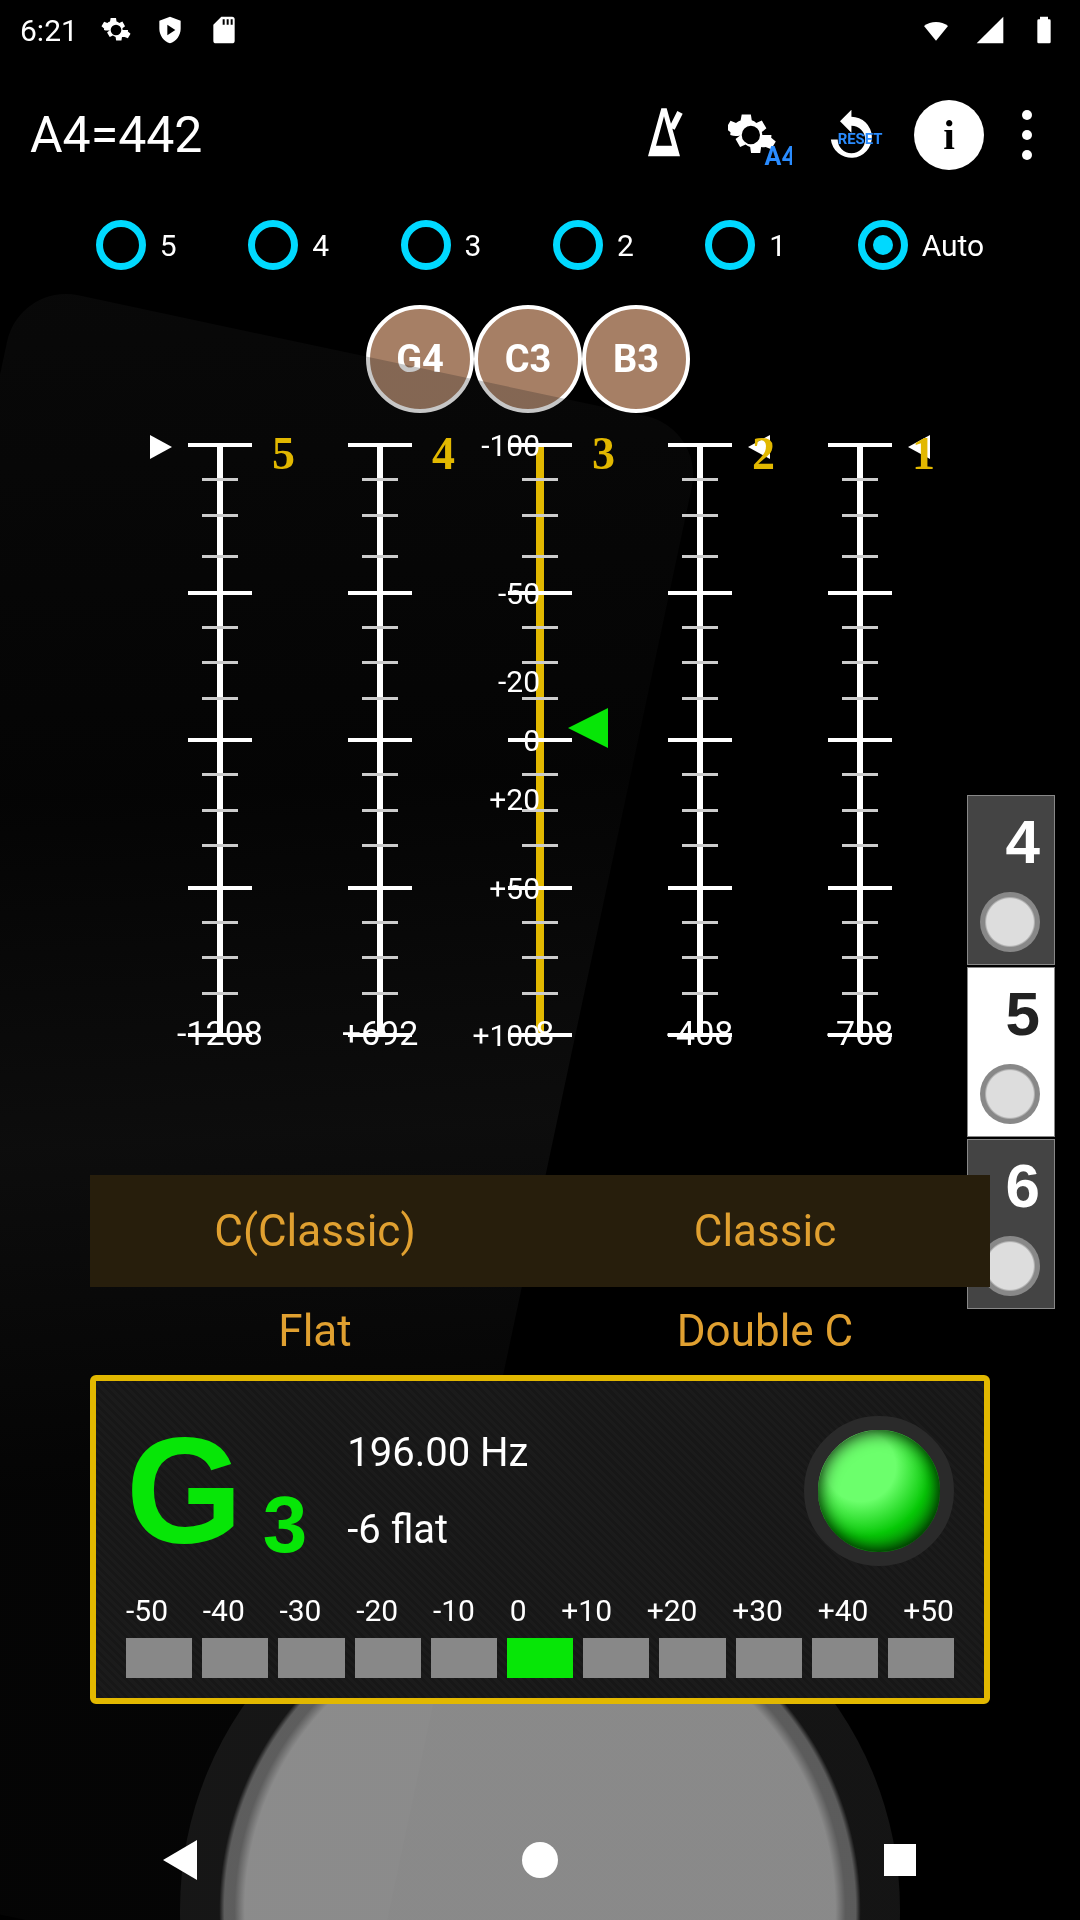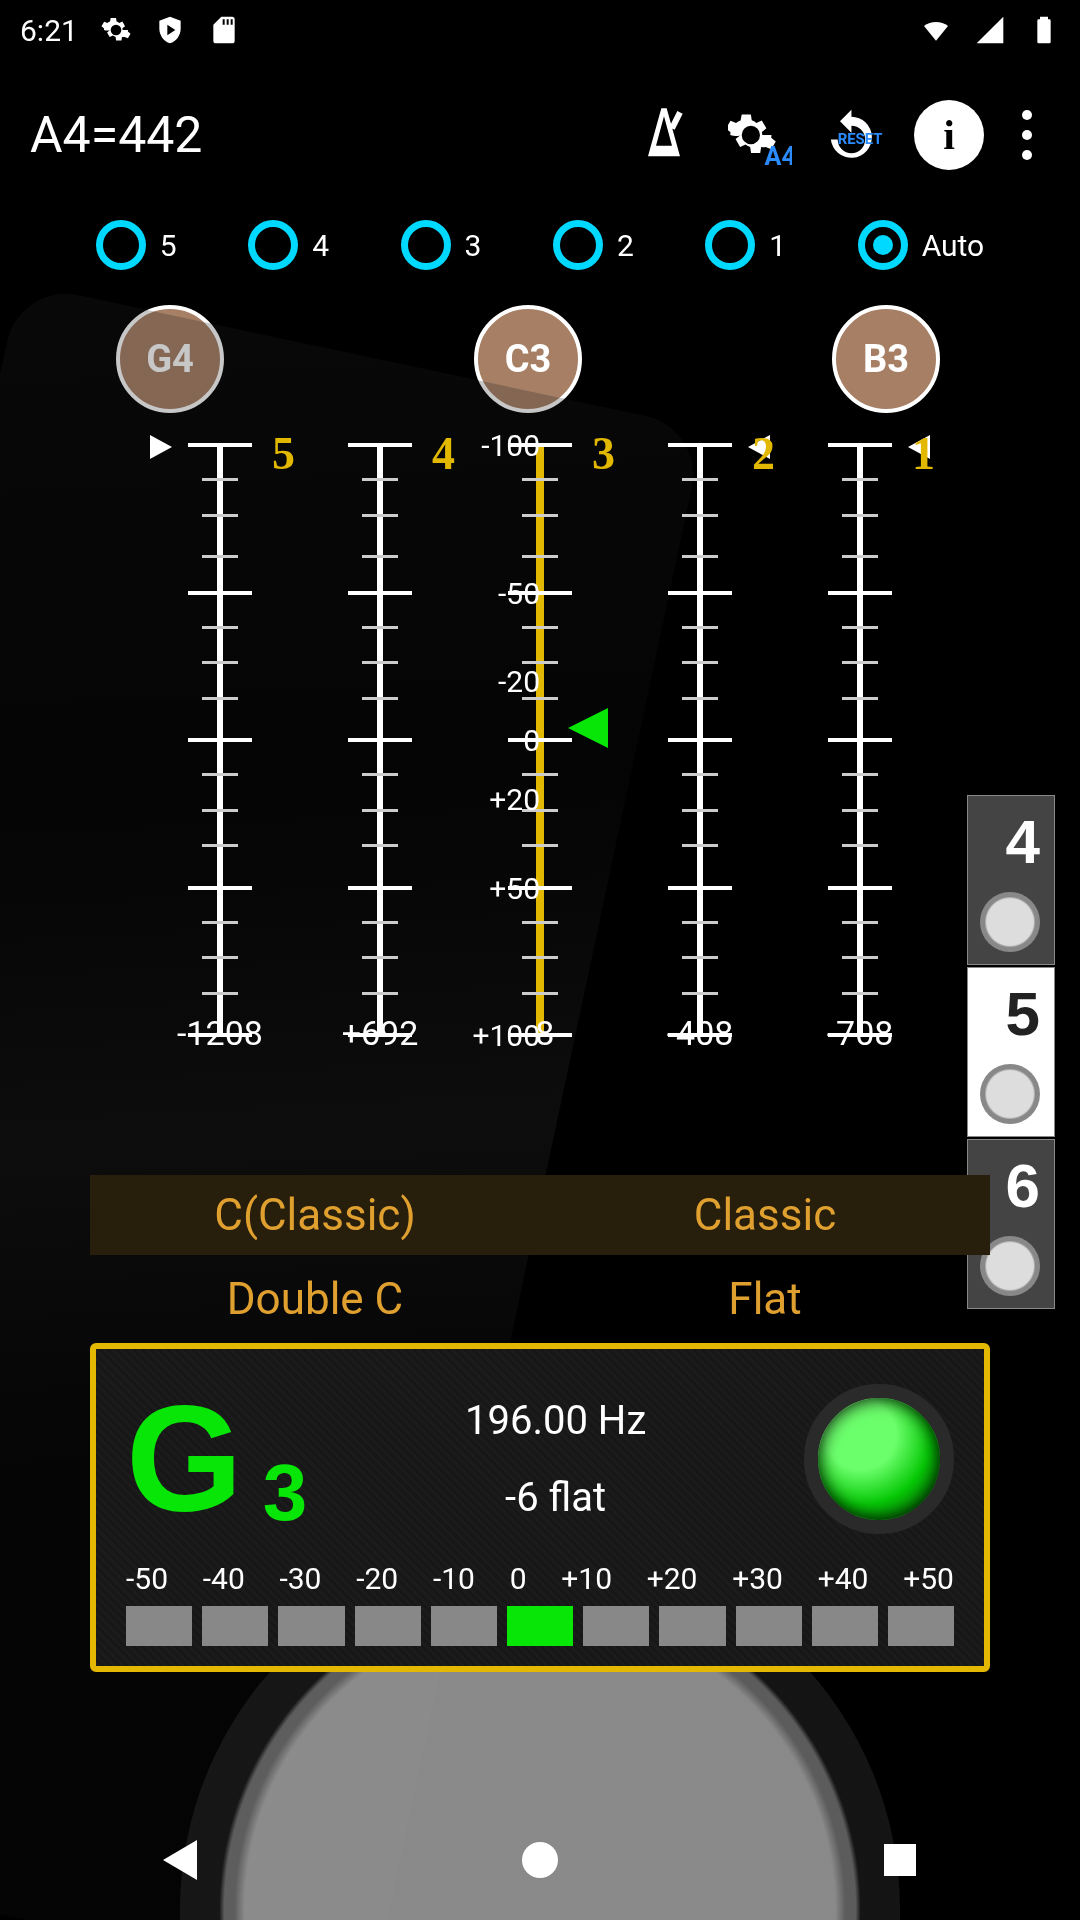--- a/index.html
+++ b/index.html
@@ -23,21 +23,21 @@
 
 
 .radios{display:flex;justify-content:space-around;padding:10px 60px 20px 60px}
 .radio{display:flex;align-items:center;gap:14px}
 .radio .circ{width:50px;height:50px;border:7px solid #00d9ff;border-radius:50%;position:relative}
 .radio.sel .circ::after{content:"";position:absolute;inset:8px;background:#00d9ff;border-radius:50%}
 .radio .lbl{font-size:30px}
 
 
 .tuning{position:relative;height:900px}
-.note-row{display:flex;justify-content:space-between;padding:0 140px 0 116px;margin-top:15px}
+.note-row{display:flex;justify-content:center;padding:0 140px 0 116px;margin-top:15px}
 .note-btn{width:108px;height:108px;border-radius:50%;background:#a67f65;border:4px solid #fff;color:#fff;font-size:38px;font-weight:700;display:flex;align-items:center;justify-content:center}
 .note-btn.active{color:#07e607}
 
 
 .banjo{position:absolute;left:-50px;top:0;width:700px;height:1600px;transform:rotate(12deg);transform-origin:20% 20%;opacity:.25;
  background:linear-gradient(165deg,#222 0%,#111 30%,#333 50%,#111 70%);border-radius:60px}
 .banjo-body{position:absolute;left:180px;top:1550px;width:720px;height:720px;border-radius:50%;
  background:radial-gradient(circle at 50% 50%,#e5e5e5 0 58%,#999 60% 62%,#222 63% 100%);opacity:.6}
 
 
@@ -62,30 +62,30 @@
 
 .side{position:absolute;right:25px;top:490px;width:88px}
 .side-item{width:88px;height:170px;background:#444;margin-bottom:2px;position:relative;border:1px solid #888}
 .side-item.active{background:#fff}
 .side-item .num{position:absolute;top:10px;right:14px;font-size:62px;font-weight:700;color:#fff;font-family:"Arial Black",sans-serif}
 .side-item.active .num{color:#222}
 .side-item .ball{position:absolute;bottom:12px;left:12px;width:60px;height:60px;border-radius:50%;background:radial-gradient(circle,#ddd 0 55%,#888 60% 100%)}
 
 
 .tnames{position:relative;margin-top:-30px;display:grid;grid-template-columns:1fr 1fr;padding:0 90px;row-gap:18px}
-.tnames .row1{background:#271e0c;padding:14px 0}
+.tnames .row1{background:#271e0c;padding:30px 0}
 .tnames div{text-align:center;font-size:44px;color:#e0a030}
 
 
 .display{position:relative;margin:18px 90px;padding:20px 30px;border:6px solid #e2b800;
  background:repeating-linear-gradient(45deg,#1b1b1b,#1b1b1b 3px,#171717 3px,#171717 6px);border-radius:6px}
 .disp-top{display:flex;align-items:center;gap:40px;height:180px}
 .big-note{font-size:150px;font-weight:900;color:#07e607;font-family:"Arial Black",sans-serif;line-height:1}
 .big-oct{font-size:80px;font-weight:900;color:#07e607;font-family:"Arial Black",sans-serif;align-self:flex-end;margin-left:-20px;margin-bottom:10px}
-.disp-mid{flex:1;text-align:center;font-size:40px;display:flex;flex-direction:column;gap:30px}
+.disp-mid{flex:1;font-size:40px;display:flex;flex-direction:column;gap:30px}
 .light{width:150px;height:150px;border-radius:50%;background:radial-gradient(circle at 35% 30%,#6cff6c 0 30%,#07c907 60%,#034d03 100%);border:14px solid #2a2a2a;box-shadow:inset 0 0 18px #000}
 .mscale{display:flex;justify-content:space-between;margin-top:12px;font-size:30px}
 .mbar{display:flex;gap:10px;margin-top:10px}
 .mseg{flex:1;height:40px;background:#888}
 .mseg.on{background:#07e607}
 
 
 .navbar{position:absolute;bottom:0;left:0;right:0;height:120px;display:flex;justify-content:space-around;align-items:center}
 .nav-icon{width:40px;height:40px;display:flex;align-items:center;justify-content:center}
 .nav-back{width:0;height:0;border-top:20px solid transparent;border-bottom:20px solid transparent;border-right:34px solid #fff}
@@ -353,22 +353,22 @@
           <div class="ball"></div>
         </div>
     </div>
   </div>
 
   <div class="banjo-body"></div>
 
   <div class="tnames">
     <div class="row1">C(Classic)</div>
     <div class="row1">Classic</div>
+    <div>Flat</div>
     <div>Double C</div>
-    <div>Flat</div>
   </div>
 
   <div class="display">
     <div class="disp-top">
       <span class="big-note">G</span>
       <span class="big-oct">3</span>
       <div class="disp-mid">
         <span>196.00 Hz</span>
         <span>-6 flat</span>
       </div>

